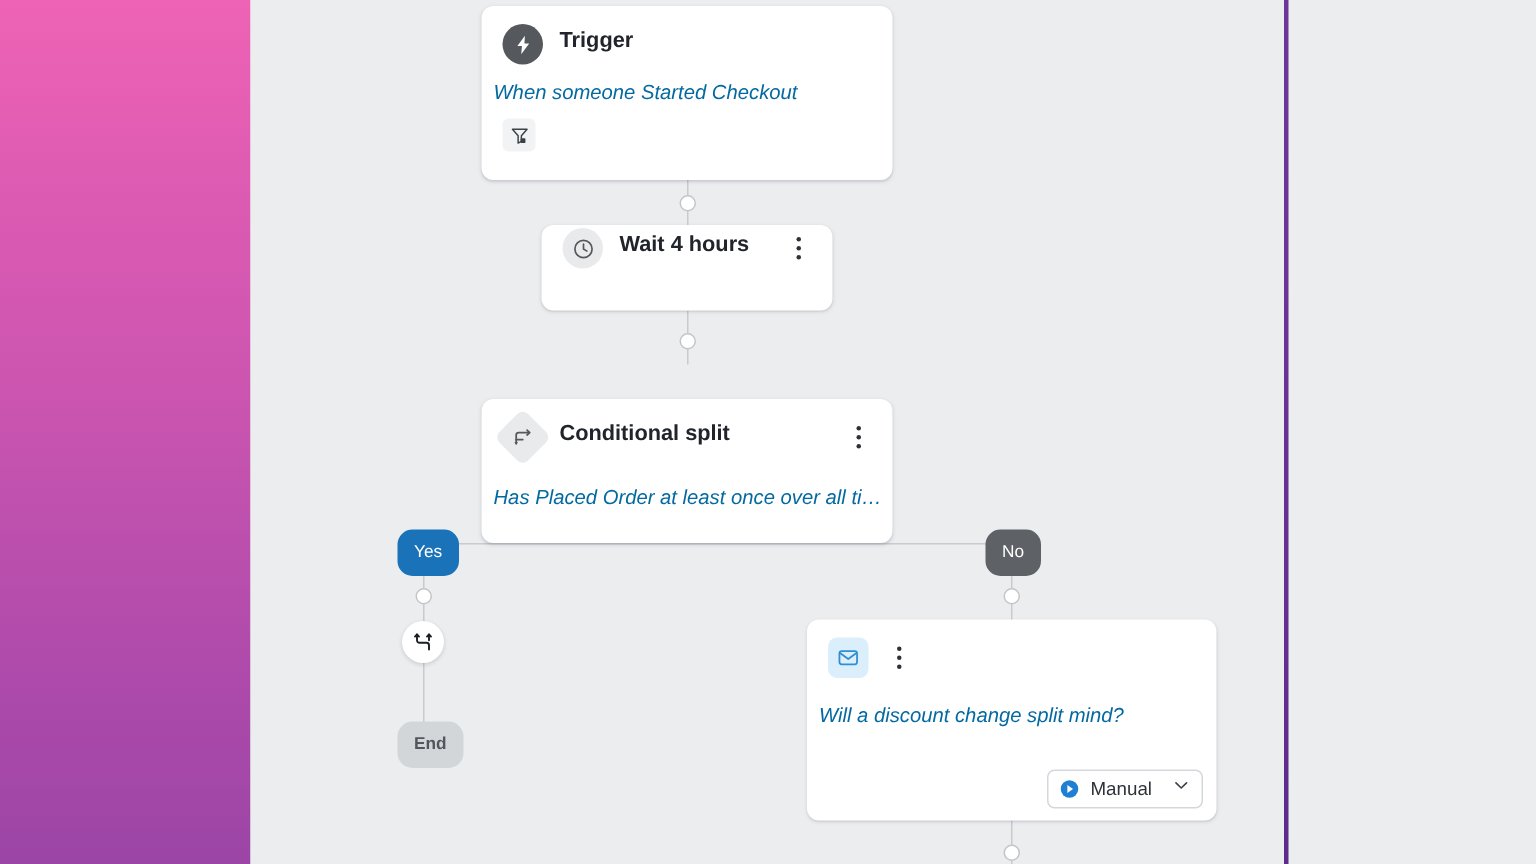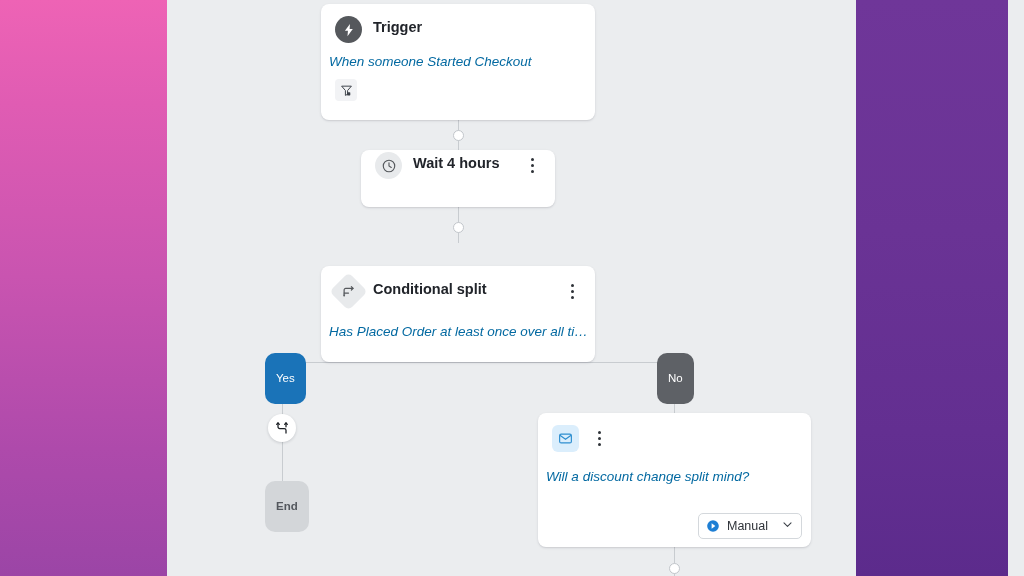--- a/index.html
+++ b/index.html
@@ -8,21 +8,21 @@
   }
   body {
     width: 1024px;
     height: 576px;
     overflow: hidden;
     font-family: "Liberation Sans", sans-serif;
     background: #ebedef;
   }
   #stage {
     position: relative;
-    width: 1008px;
+    width: 859px;
     height: 576px;
     overflow: hidden;
   }
 
   
   .band {
     position: absolute;
     top: 0;
     height: 576px;
   }
@@ -158,21 +158,21 @@
     display: flex;
     align-items: center;
     justify-content: center;
   }
 
   
   .pill {
     position: absolute;
     height: 19px;
     line-height: 19px;
-    padding: 16px 11px;
+    padding: 6px 11px;
     border-radius: 10px;
     font-size: 11.5px;
     color: #ffffff;
     white-space: nowrap;
   }
   .pill-yes { background: #1a73b8; }
   .pill-no  { background: #5e6166; }
   .pill-end {
     background: #d3d6d9;
     color: #53575d;

